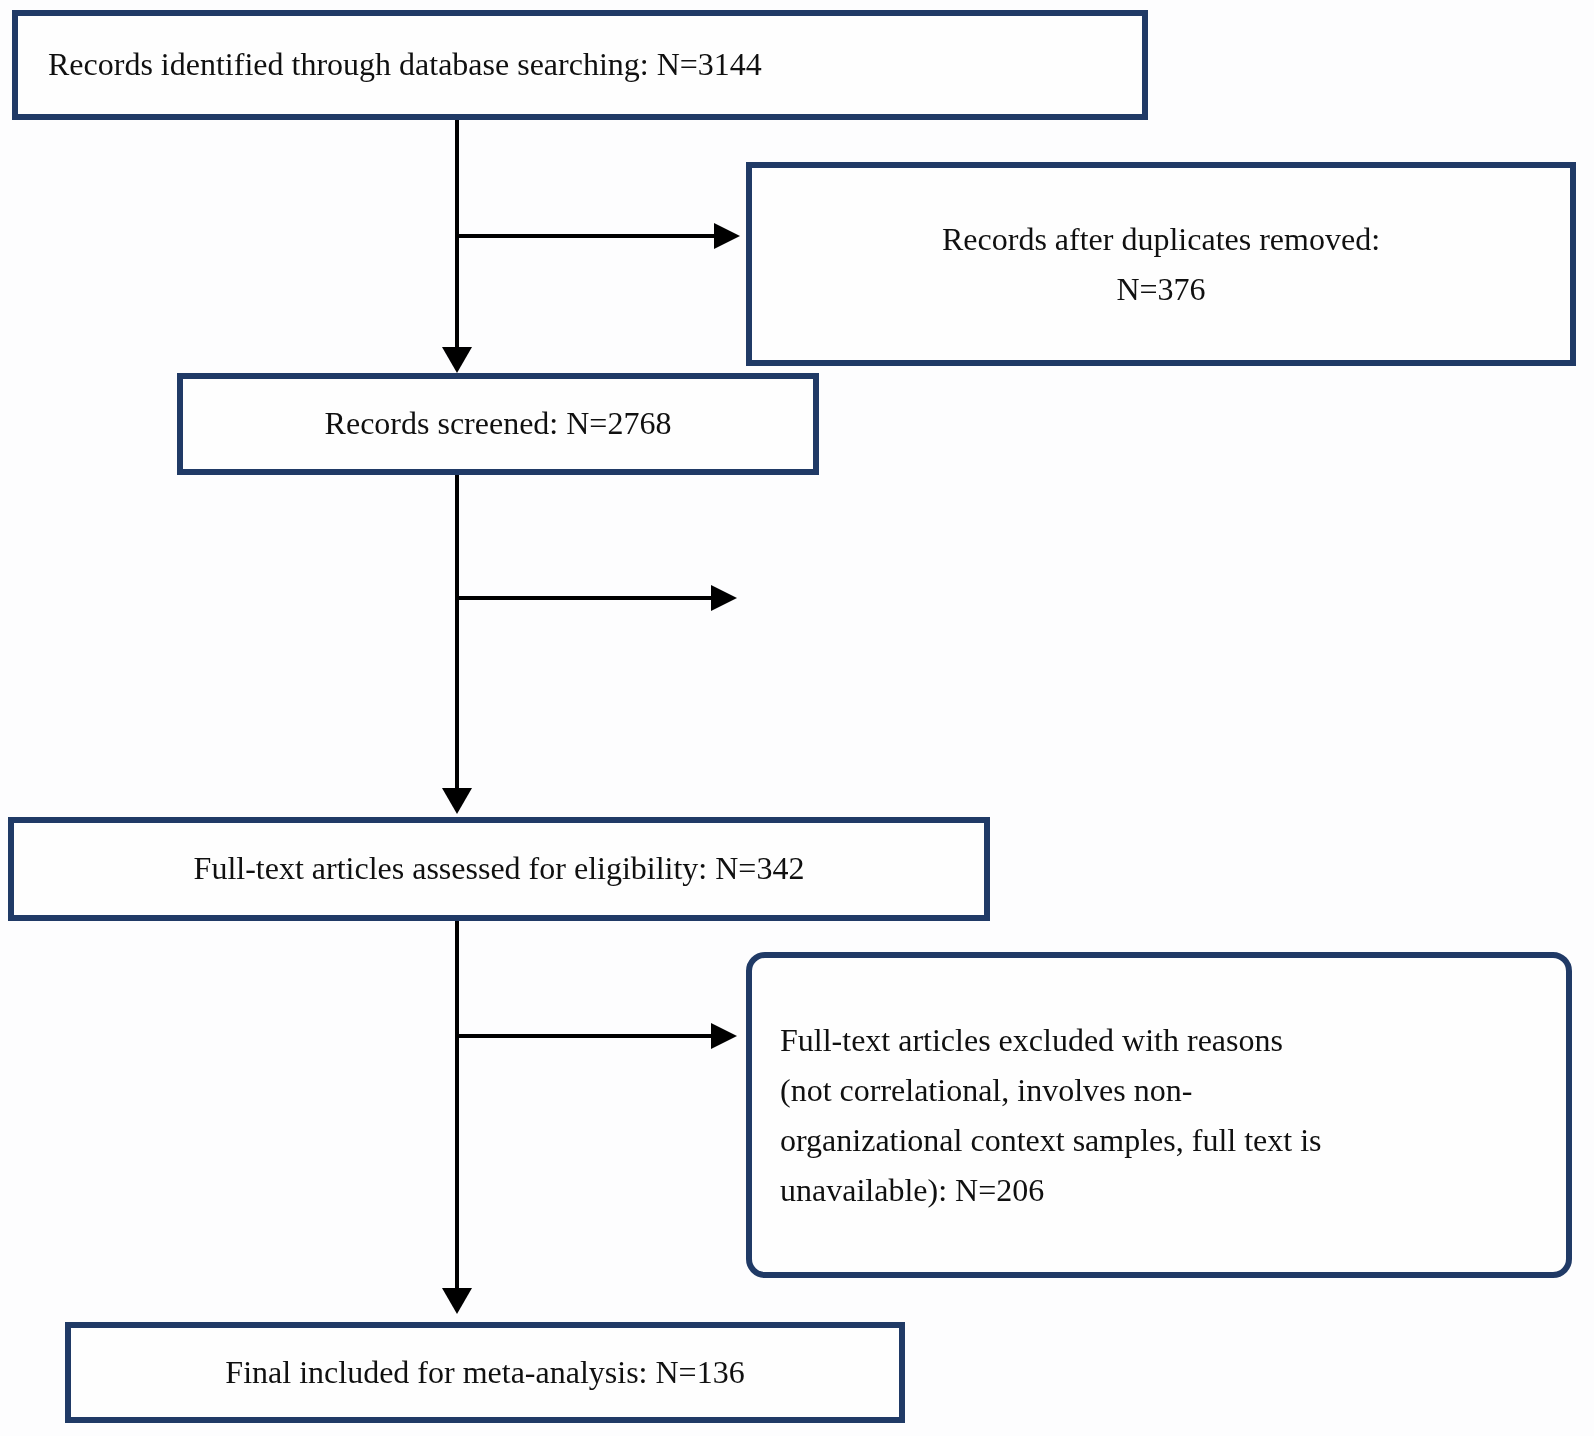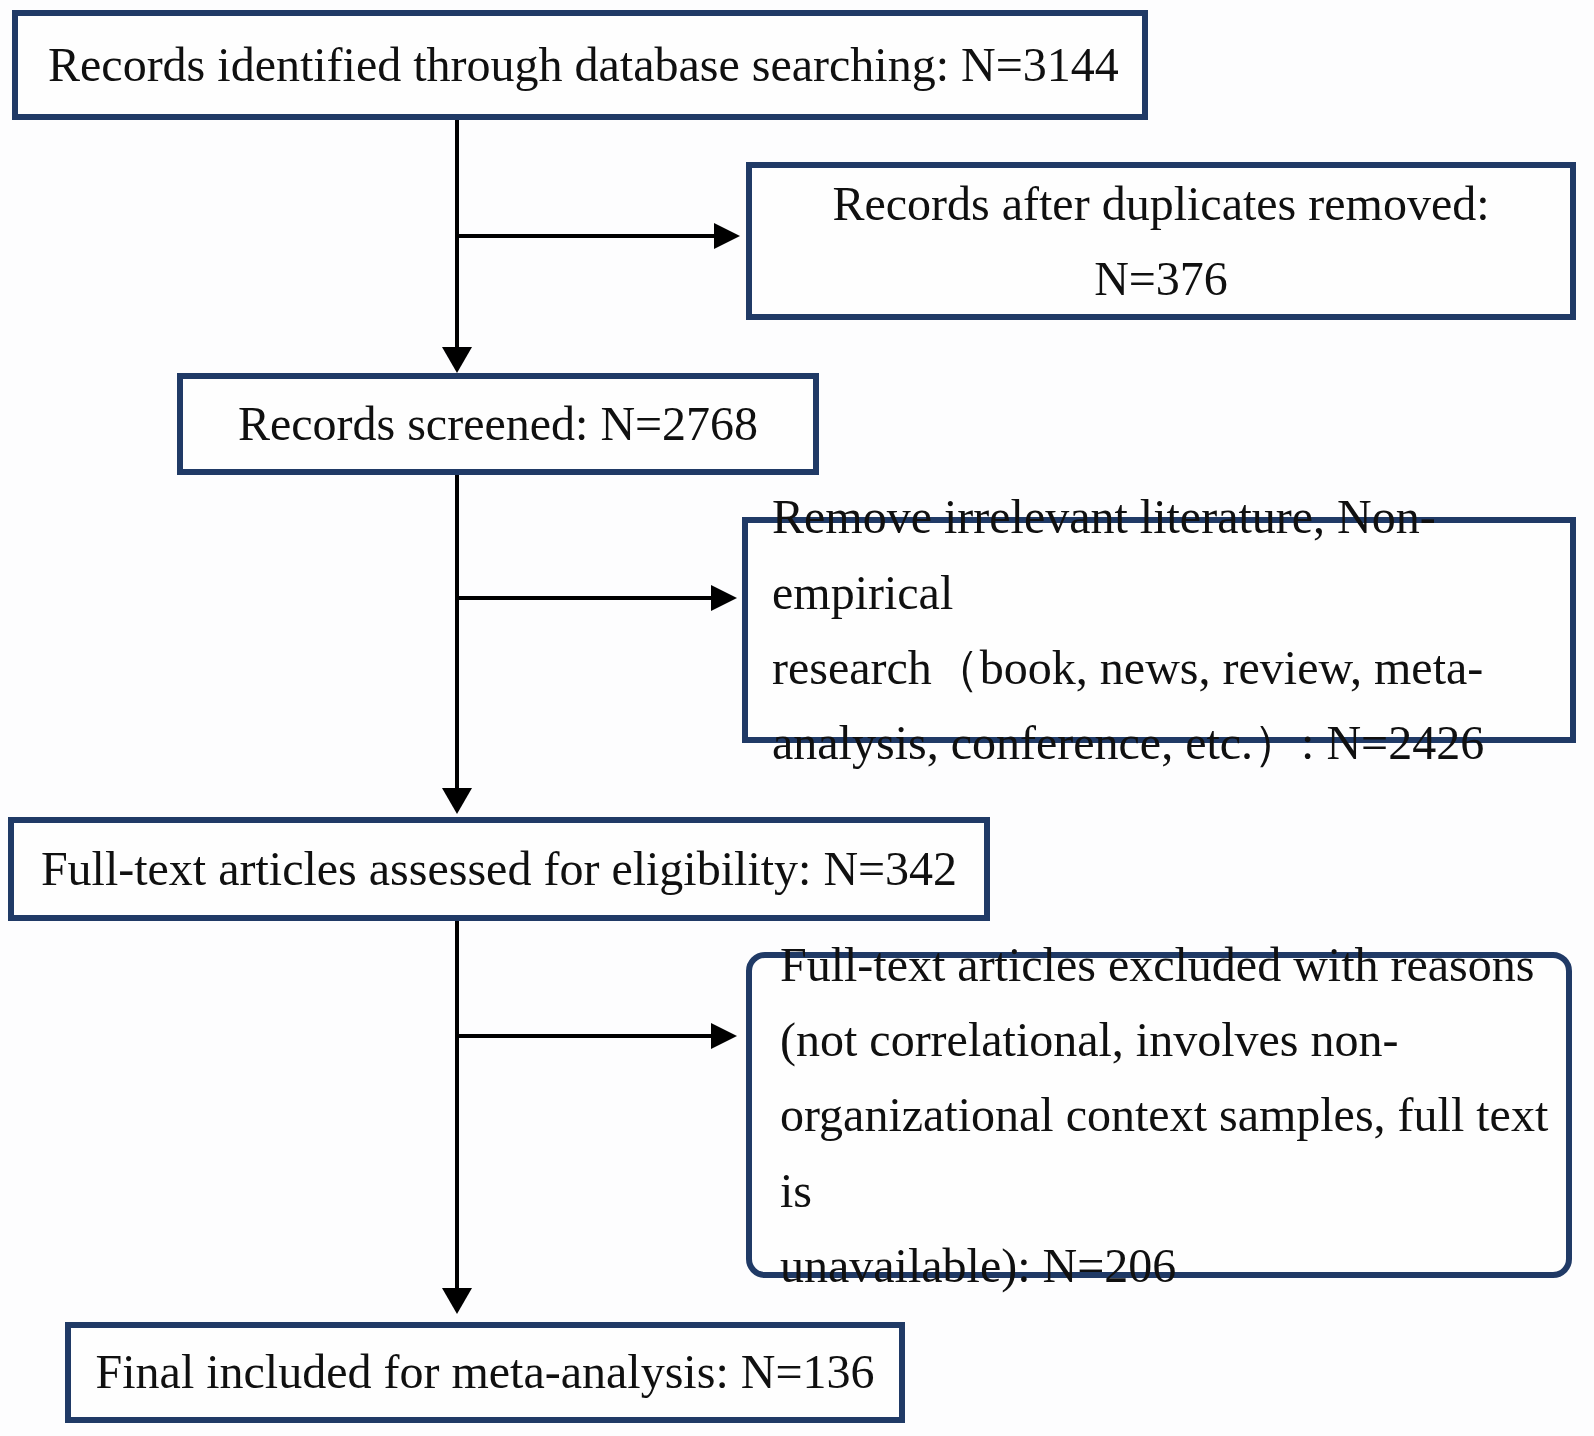--- a/index.html
+++ b/index.html
@@ -12,21 +12,21 @@
     color: #101010;
     overflow: hidden;
   }
   .node {
     position: absolute;
     box-sizing: border-box;
     border: 6px solid #203a66;
     background: #fefefe;
     display: flex;
     align-items: center;
-    font-size: 48px;
+    font-size: 32px;
     line-height: 1.3;
   }
   .node .txt { white-space: pre-line; }
   .node.center { justify-content: center; }
   .node.center .txt { text-align: center; }
   .node.leftal { justify-content: flex-start; }
   .node.leftal .txt { text-align: left; }
   .node.multi .txt { line-height: 1.57; }
   .v-line { position: absolute; width: 4px; background: #000; }
   .h-line { position: absolute; height: 4px; background: #000; }
@@ -51,40 +51,35 @@
   <div class="node leftal" style="left:12px; top:10px; width:1136px; height:110px; padding-left:30px;">
     <span class="txt">Records identified through database searching: N=3144</span>
   </div>
 
   <div class="v-line" style="left:455px; top:120px; height:228px;"></div>
   <div class="head-down" style="left:442px; top:347px;"></div>
 
   <div class="h-line" style="left:457px; top:234px; width:259px;"></div>
   <div class="head-right" style="left:714px; top:223px;"></div>
 
-  <div class="node center multi" style="left:746px; top:162px; width:830px; height:158px;justify-content:center;">
+  <div class="node center multi" style="left:746px; top:162px; width:830px; height:204px;justify-content:center;">
     <span class="txt">Records after duplicates removed:
 N=376</span>
   </div>
 
   <div class="node center" style="left:141px; top:373px; width:642px; height:102px;margin-left:36px;">
     <span class="txt">Records screened: N=2768</span>
   </div>
 
   <div class="v-line" style="left:455px; top:475px; height:315px;"></div>
   <div class="head-down" style="left:442px; top:788px;"></div>
 
   <div class="h-line" style="left:457px; top:596px; width:256px;"></div>
   <div class="head-right" style="left:711px; top:585px;"></div>
 
-  <div class="node leftal multi" style="left:742px; top:517px; width:834px; height:226px; padding-left:24px; padding-right:12px;">
-    <span class="txt">Remove irrelevant literature, Non-empirical
-research（book, news, review, meta-
-analysis, conference, etc.）: N=2426</span>
-  </div>
 
   <div class="node center" style="left:8px; top:817px; width:982px; height:104px;">
     <span class="txt">Full-text articles assessed for eligibility: N=342</span>
   </div>
 
   <div class="v-line" style="left:455px; top:921px; height:369px;"></div>
   <div class="head-down" style="left:442px; top:1288px;"></div>
 
   <div class="h-line" style="left:457px; top:1034px; width:256px;"></div>
   <div class="head-right" style="left:711px; top:1023px;"></div>

